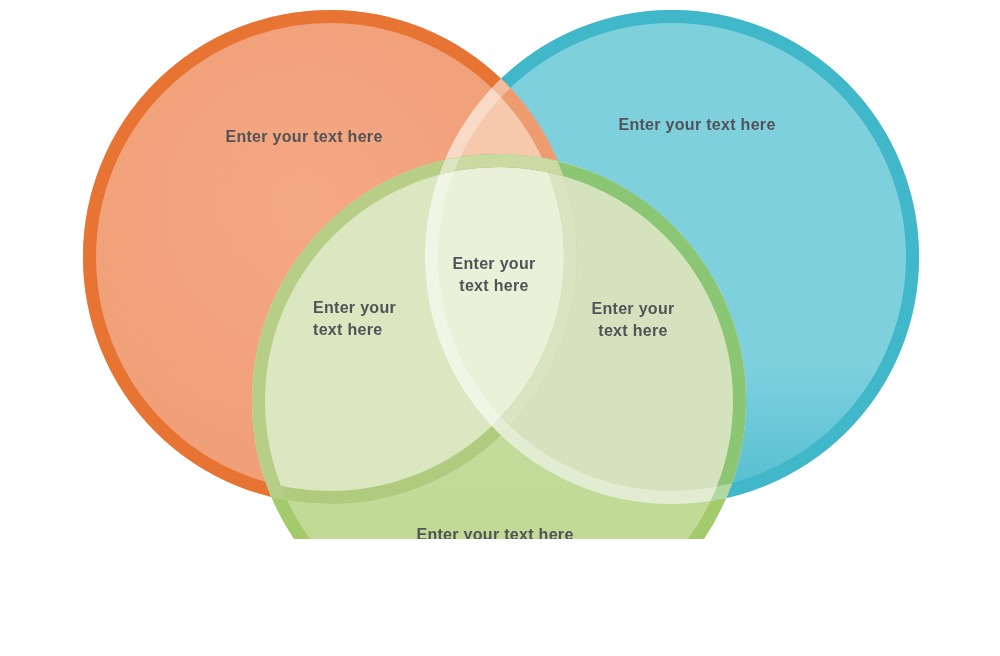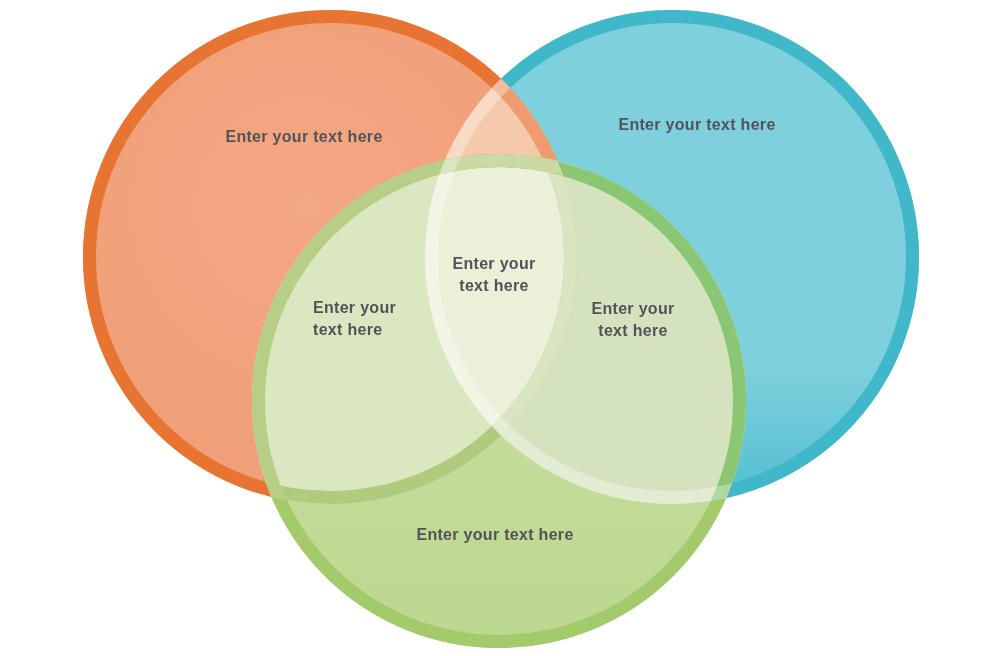--- a/index.html
+++ b/index.html
@@ -3,21 +3,21 @@
 <meta charset="utf-8">
 <style>
   html, body {
     margin: 0;
     padding: 0;
     background: #ffffff;
   }
   #canvas {
     position: relative;
     width: 1000px;
-    height: 656px;
+    height: 539px;
     background: #ffffff;
     overflow: hidden;
     font-family: "Liberation Sans", sans-serif;
   }
   #venn-svg {
     position: absolute;
     left: 0;
     top: 0;
   }
   .label {

